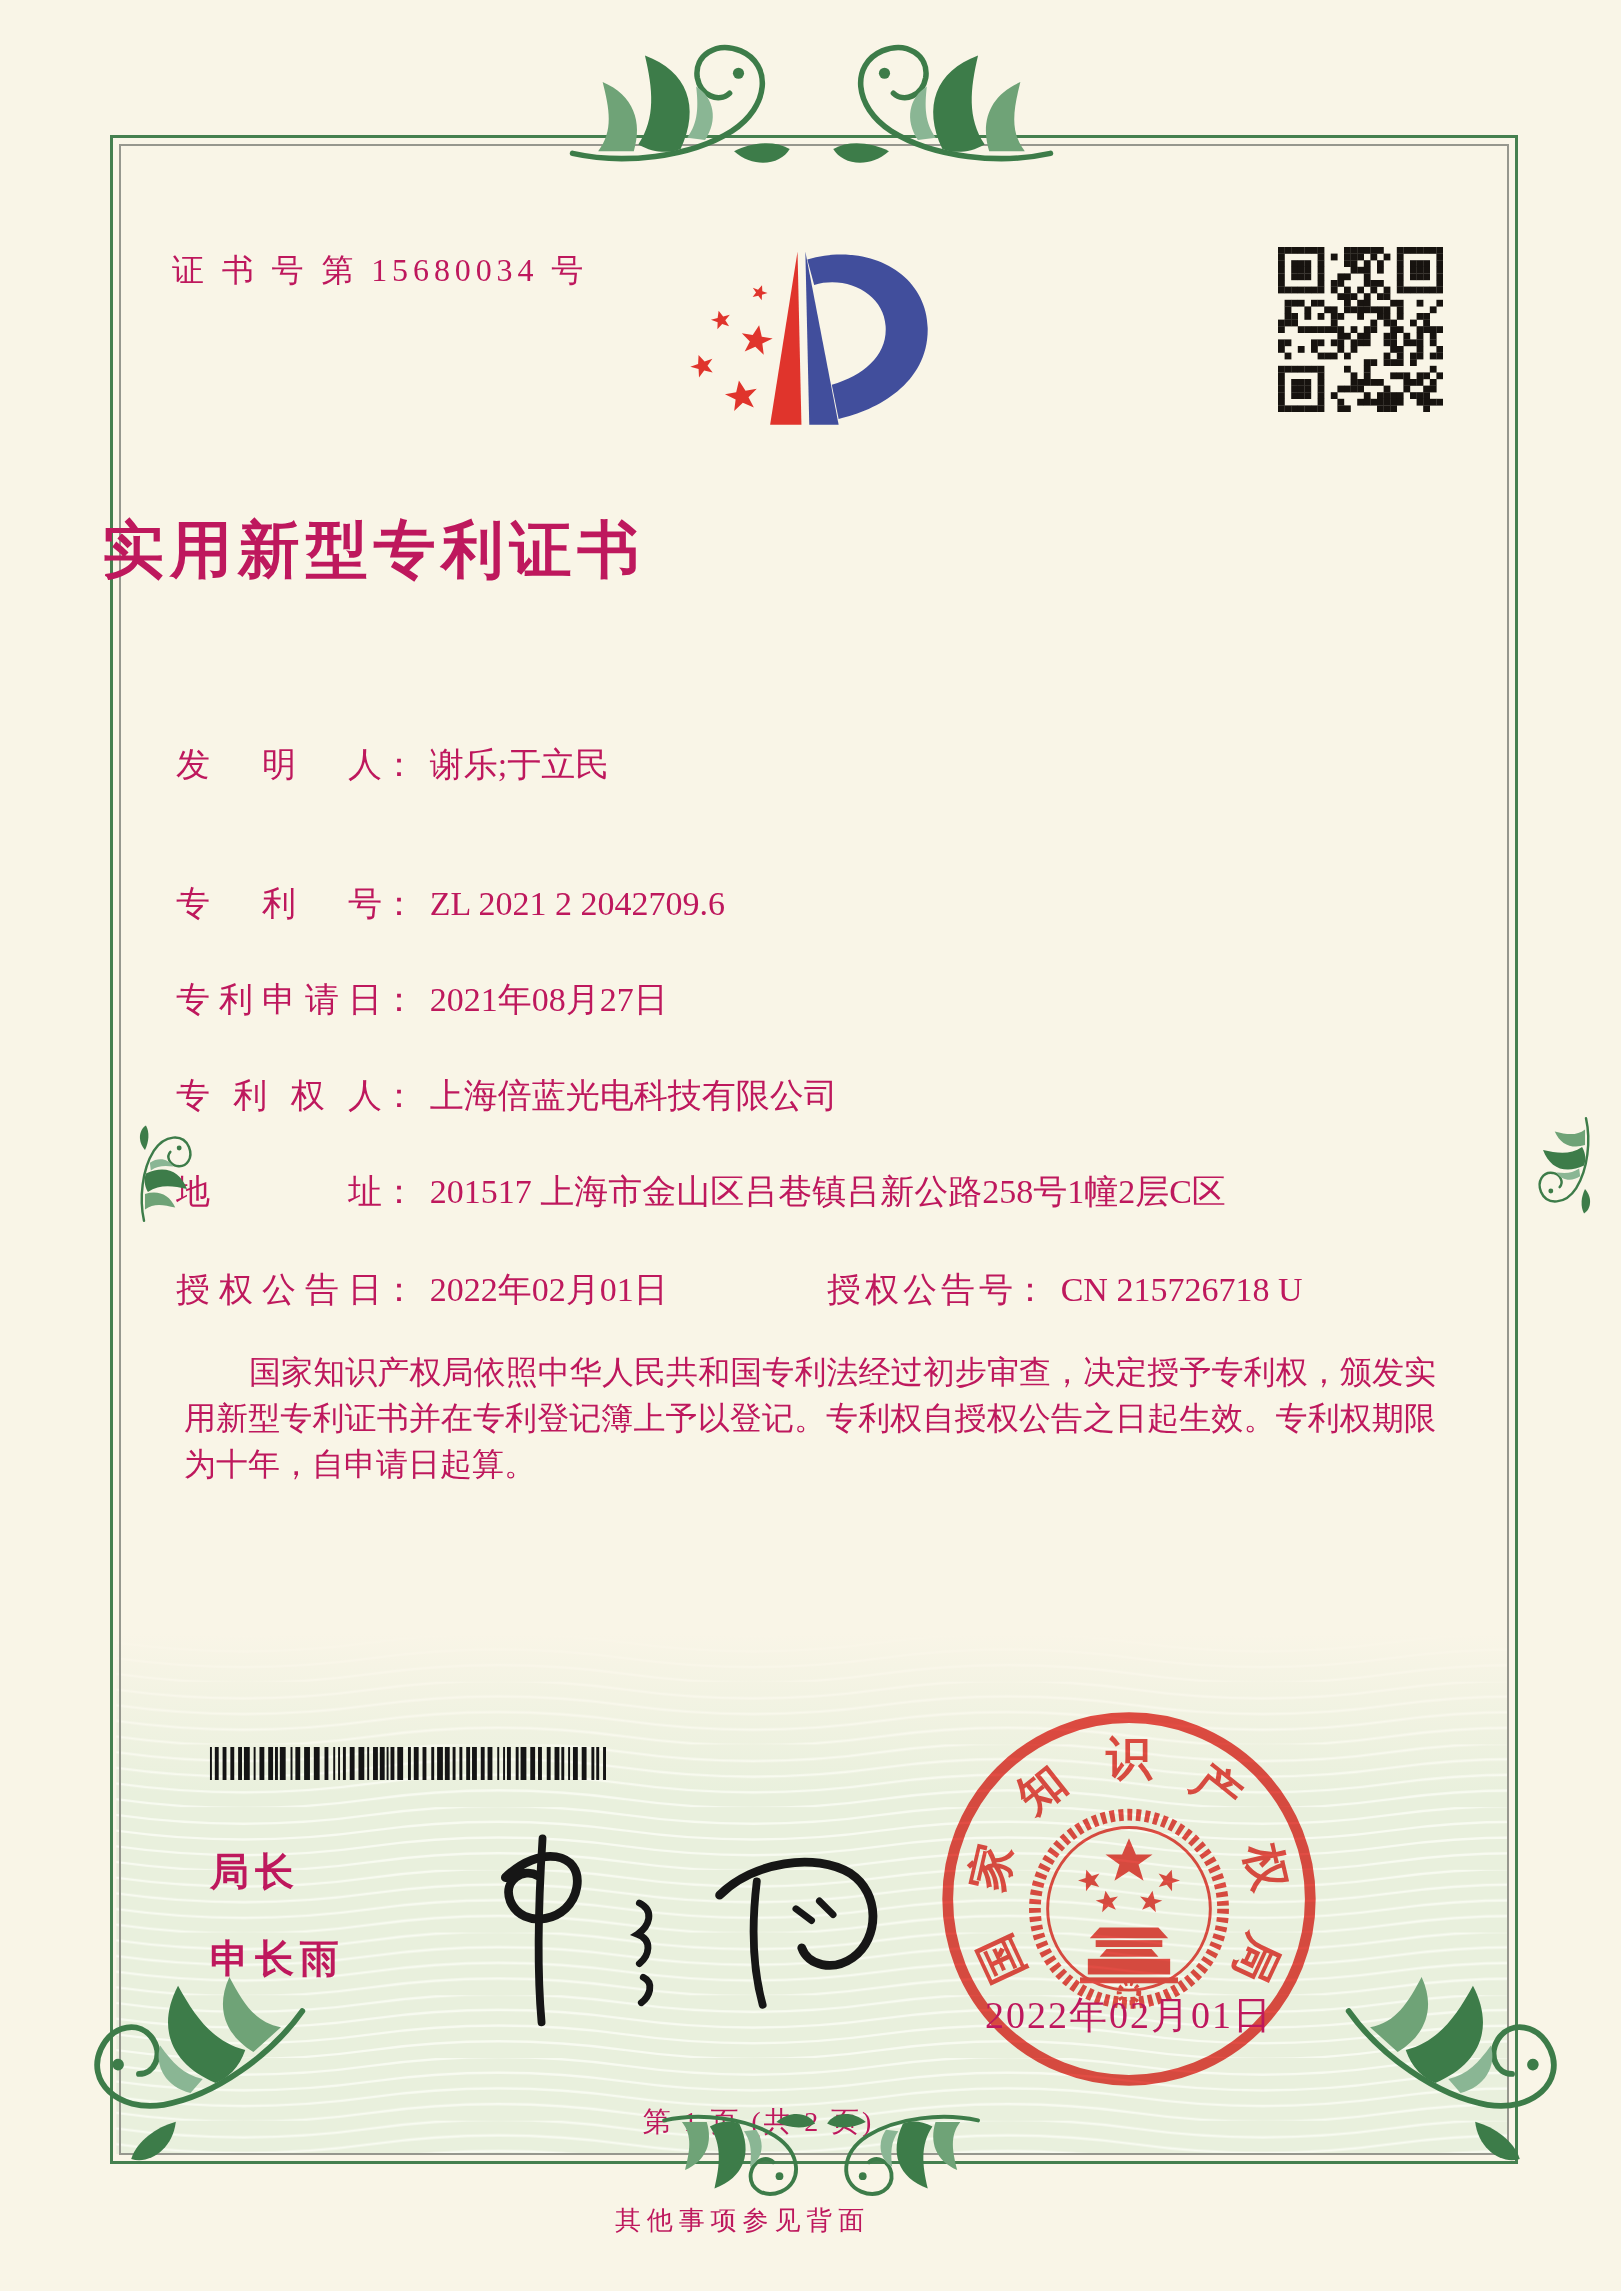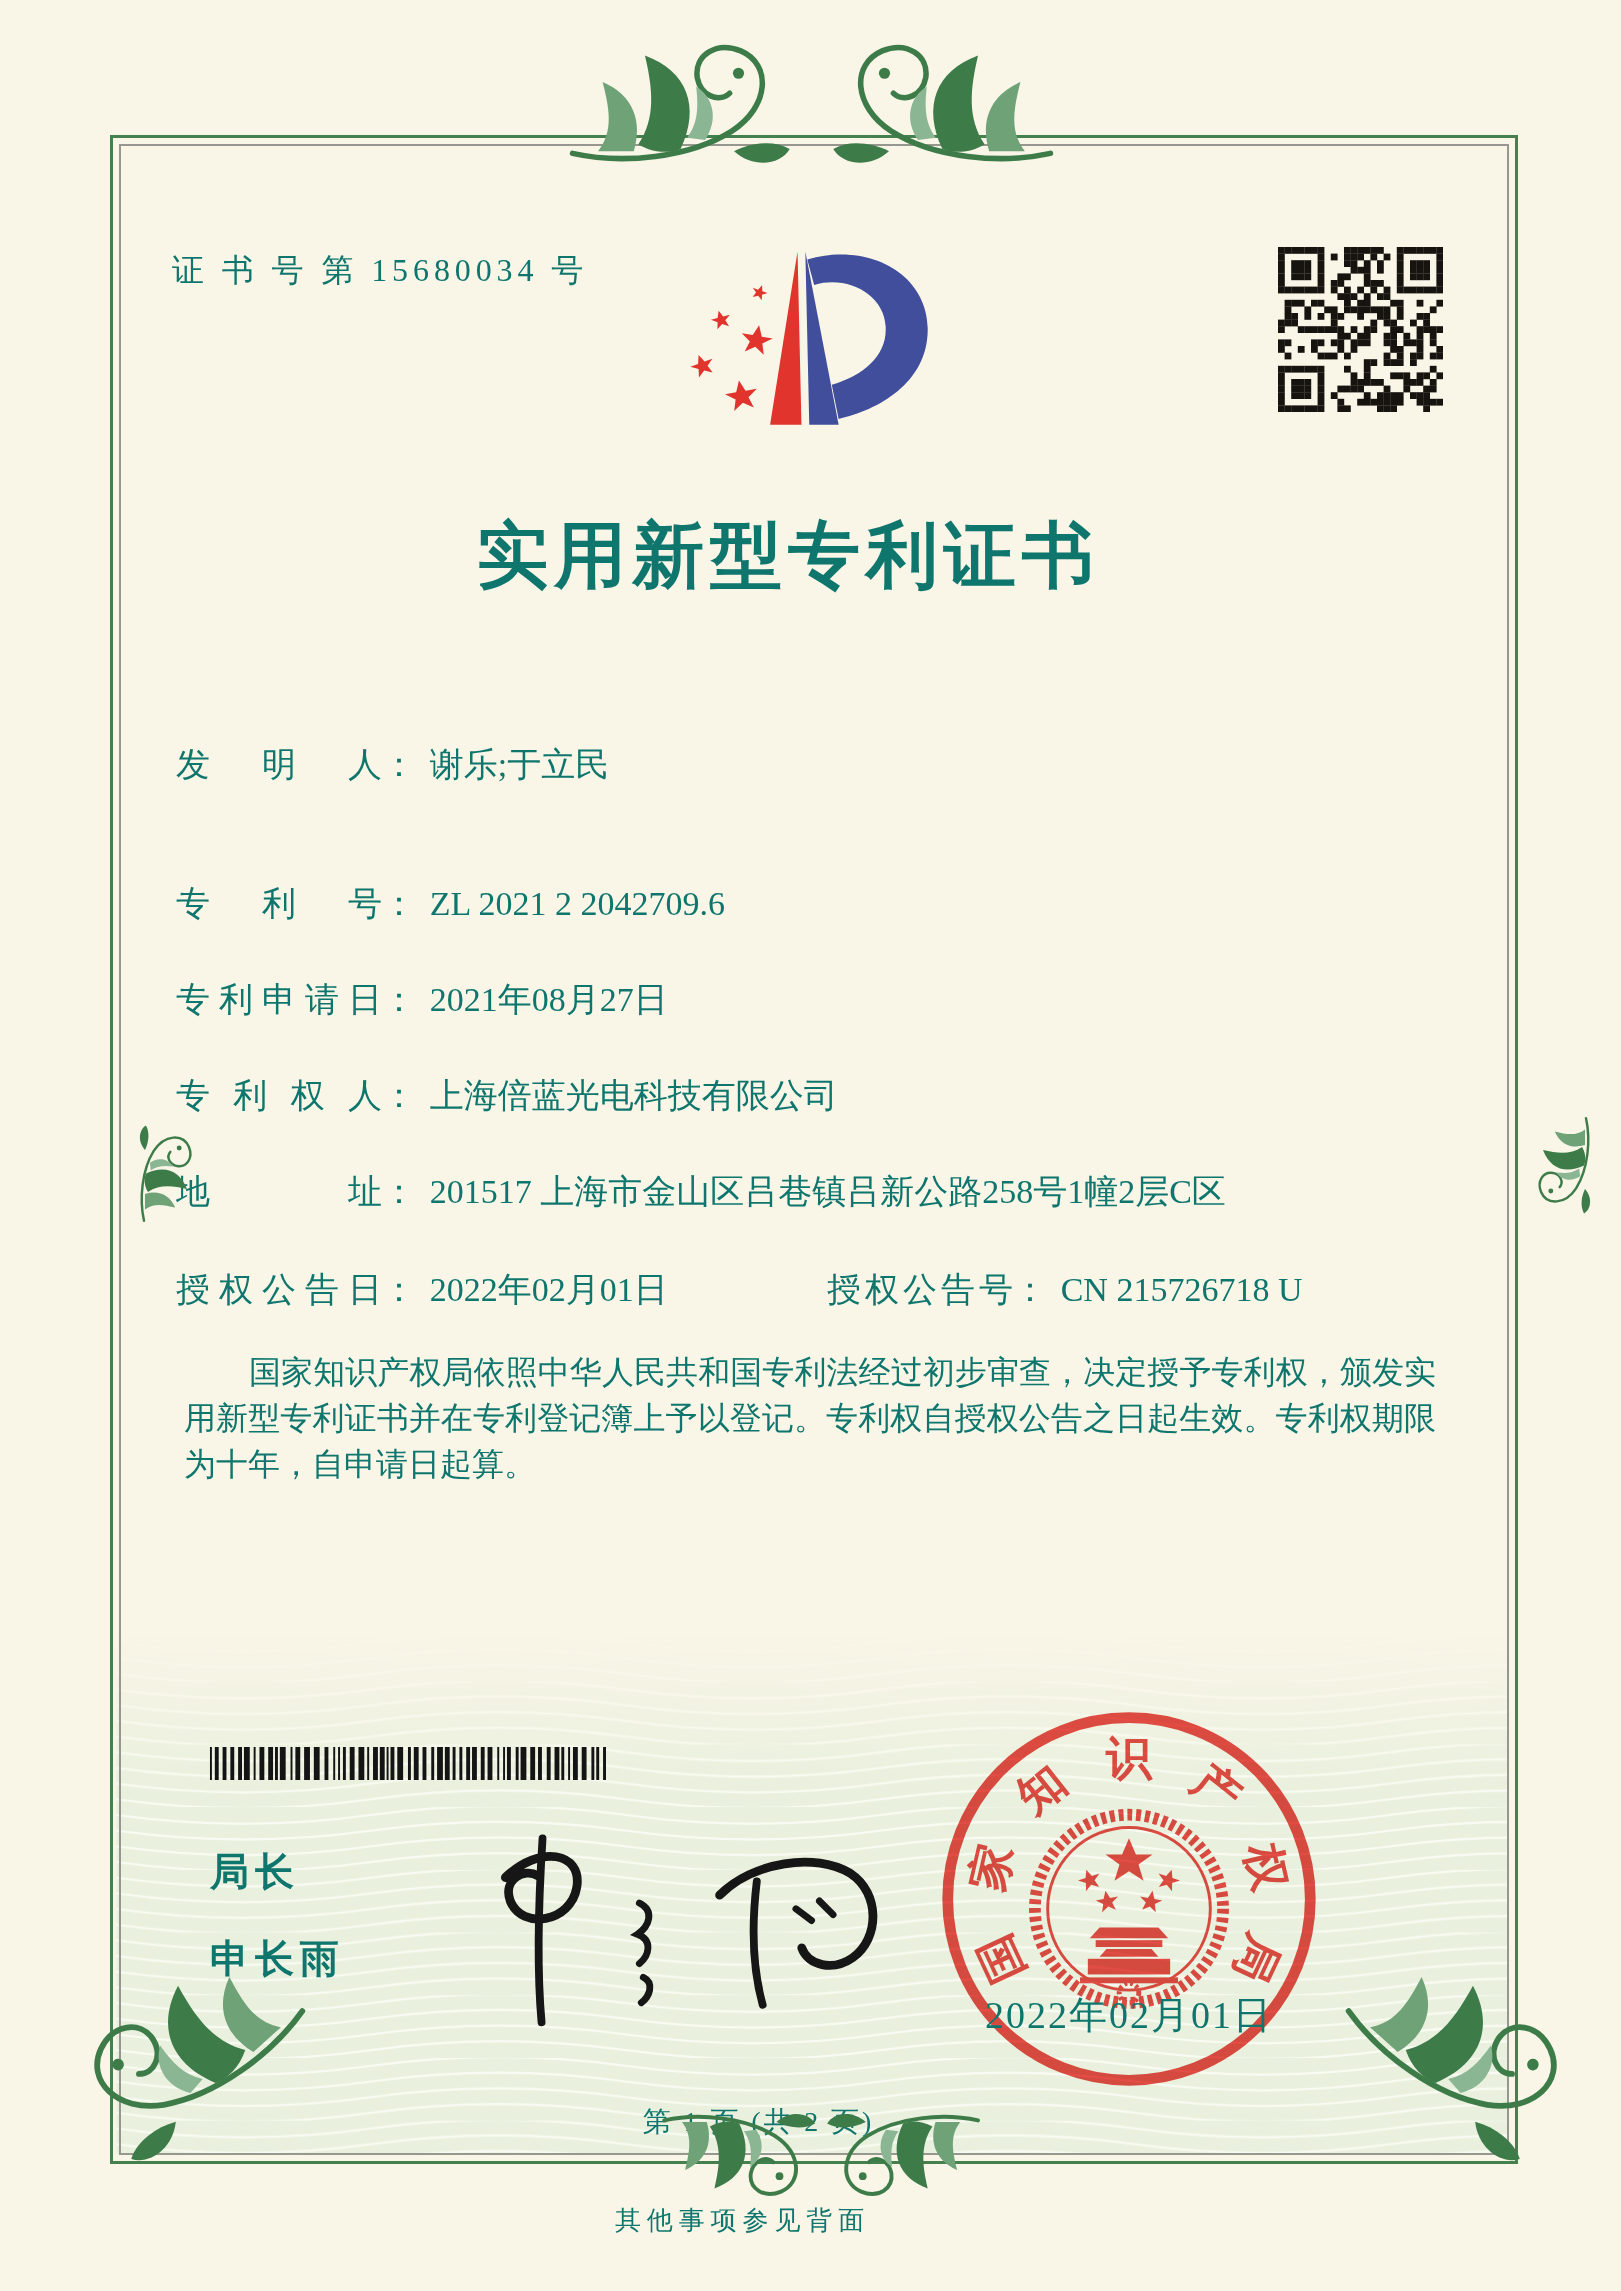--- a/index.html
+++ b/index.html
@@ -1,33 +1,33 @@
 <!DOCTYPE html>
 <html><head>
 <meta charset="utf-8">
 <style>
   html,body{margin:0;padding:0;background:#d8d4c4;}
   .page{
     position:relative;width:1621px;height:2292px;margin:0 auto;
     background:#f9f5e7;overflow:hidden;
-    font-family:"Liberation Serif","DejaVu Serif",serif;color:#0f766e;
+    font-family:"Liberation Serif","DejaVu Serif",serif;color:#be185d;
   }
   
   .frame{position:absolute;left:110px;top:135px;width:1402px;height:2023px;
     border:3.9px solid #45804f;z-index:2;}
   .frame-inner{position:absolute;left:5.9px;top:5.9px;right:5.9px;bottom:5.9px;
     border:2px solid #96978e;}
   
   .waves{position:absolute;left:116px;top:1619px;width:1392px;height:535px;z-index:1;}
   .waves .fade{position:absolute;left:0;top:0;width:100%;height:176px;
     background:linear-gradient(#f9f5e7 8%,rgba(249,245,231,0));}
   
   .t{position:absolute;z-index:3;}
   .certno{left:172px;top:249px;font-size:32px;letter-spacing:4.9px;}
-  .title{left:102px;top:508px;width:1372px;text-align:center;font-size:72px;
+  .title{left:102px;top:508px;width:1372px;text-align:left;font-size:62px;
     font-weight:bold;letter-spacing:5.9px;}
   .frow{left:176px;font-size:34px;white-space:nowrap;}
   .flabel{display:inline-block;width:206px;text-align:justify;text-align-last:justify;
     vertical-align:top;}
   .flabel.w190{width:186px;}
   .fvalue{margin-left:13.7px;}
   .grant-right{position:absolute;left:634px;top:0;margin-left:17px;}
   .paras{left:176px;top:1341px;width:1268px;font-size:32px;line-height:46px;
     text-align:justify;}
   .paras p{margin:8px;text-indent:65px;}

